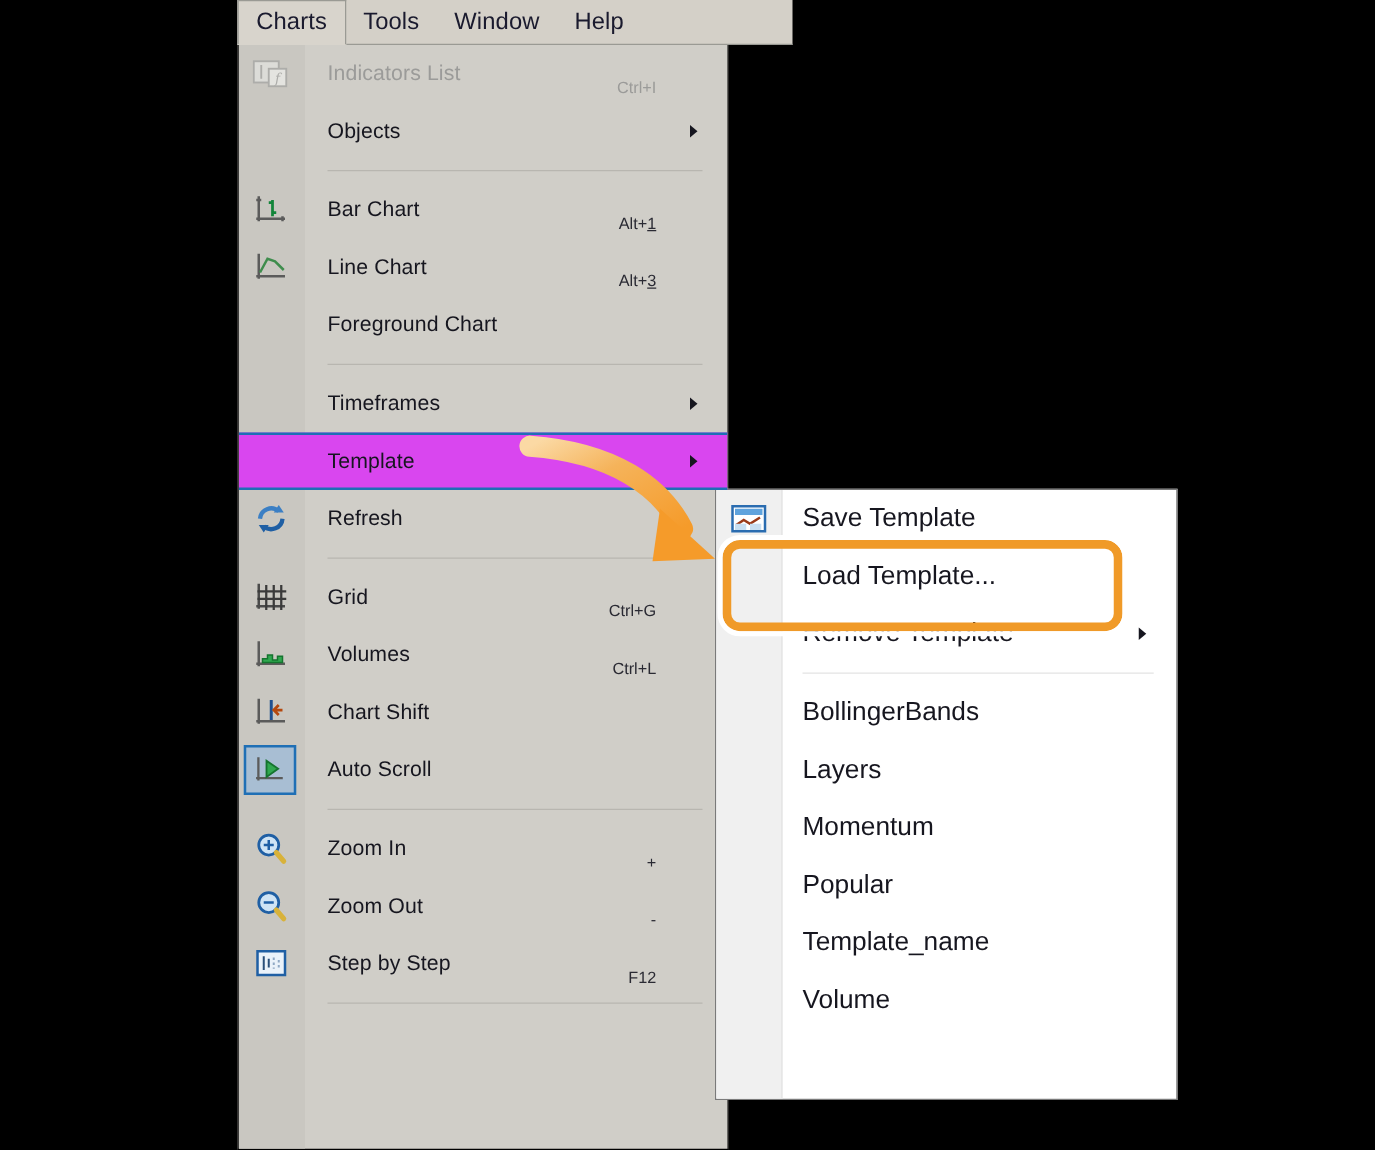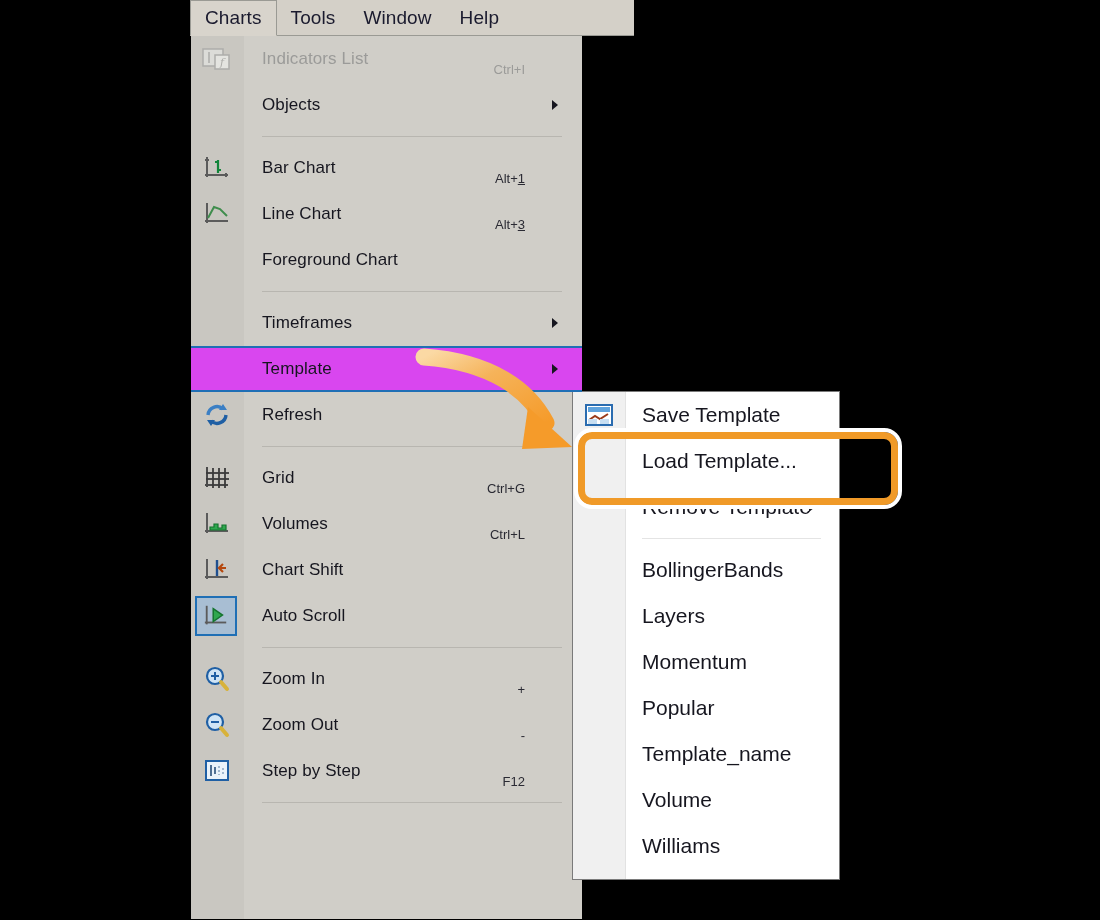--- a/index.html
+++ b/index.html
@@ -95,21 +95,21 @@
     border-top:2px solid #1f6fb5;
     border-bottom:2px solid #1f6fb5;
   }
   .sep{
     height:1px;margin:8px 20px 8px 71px;
     background:#b8b6b0;
   }
 
   
   #submenu{
-    position:absolute;left:572px;top:391px;width:268px;height:489px;
+    position:absolute;left:572px;top:391px;width:370px;height:489px;
     background:#ffffff;
     border:1px solid #7a7a7a;
     box-sizing:border-box;
     overflow:hidden;
   }
   #sub-gutter{
     position:absolute;left:0;top:0;width:53px;height:100%;
     background:#f0f0f0;
     border-right:1px solid #e2e2e2;
     box-sizing:border-box;
@@ -385,23 +385,20 @@
       <span class="slbl">Momentum</span>
     </div>
     <div class="si">
       <span class="slbl">Popular</span>
     </div>
     <div class="si">
       <span class="slbl">Template_name</span>
     </div>
     <div class="si">
       <span class="slbl">Volume</span>
-    </div>
-    <div class="si">
-      <span class="slbl">Williams</span>
     </div>
 
   </div>
 </div>
 
 <svg id="arrow-svg" viewBox="0 0 1100 920">
   <defs>
     <linearGradient id="arrGrad" x1="0" y1="0" x2="1" y2="1">
       <stop offset="0%" stop-color="#fbd9a4"></stop>
       <stop offset="40%" stop-color="#f5b35a"></stop>

